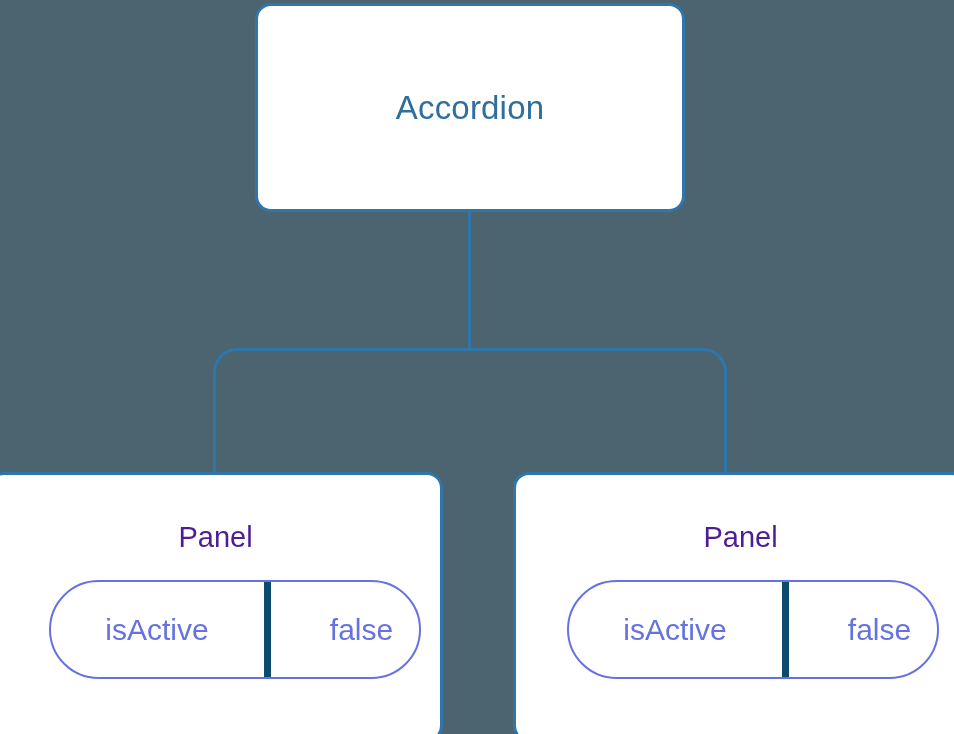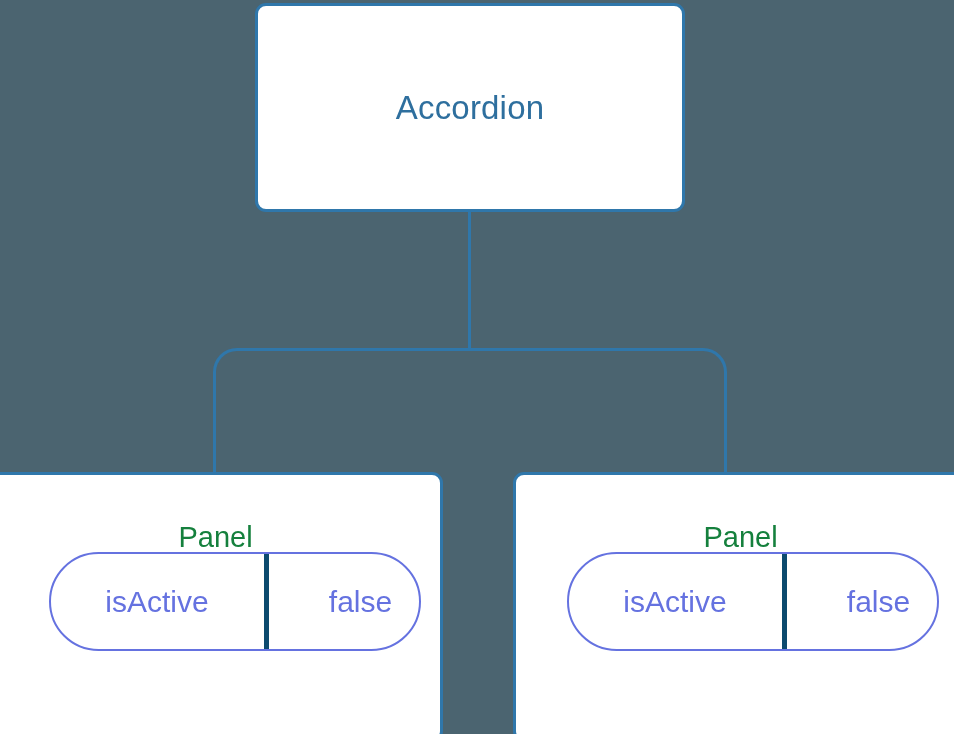--- a/index.html
+++ b/index.html
@@ -20,21 +20,21 @@
     height: 734px;
     background: #4b6470;
     overflow: hidden;
   }
 
   
   .node-box {
     position: absolute;
     background: #ffffff;
     border: 3px solid #2f77ab;
-    border-radius: 11px;
+    border-radius: 16px;
     box-sizing: border-box;
     display: flex;
     flex-direction: column;
     align-items: center;
   }
 
   
   .root-node {
     left: 255px;
     top: 3px;
@@ -60,23 +60,24 @@
   .child-left {
     left: -12px;              
     width: 455px;
   }
   .child-right {
     left: 513px;
     width: 455px;             
   }
   .child-title {
     font-size: 29px;
-    color: #15803d;
+    color: #4c1d95;
     line-height: 1;
     font-weight: 400;
+    margin-bottom: 28px;
   }
 
   
   .prop-pill {
     display: flex;
     align-items: stretch;
     border: 2px solid #6572e0;
     border-radius: 999px;
     height: 99px;
     box-sizing: border-box;
@@ -94,21 +95,21 @@
     font-size: 30px;
     color: #6572e0;
     line-height: 1;
     box-sizing: border-box;
   }
   .prop-key {
     width: 213px;
   }
   .prop-val {
     width: 155px;
-    border-left: 5px solid #0c4a6e;
+    border-left: 7px solid #0c4a6e;
     padding-left: 34px;
   }
 
   
   .edge {
     position: absolute;
     background: #2f77ab;
   }
   
   .edge-stem {

